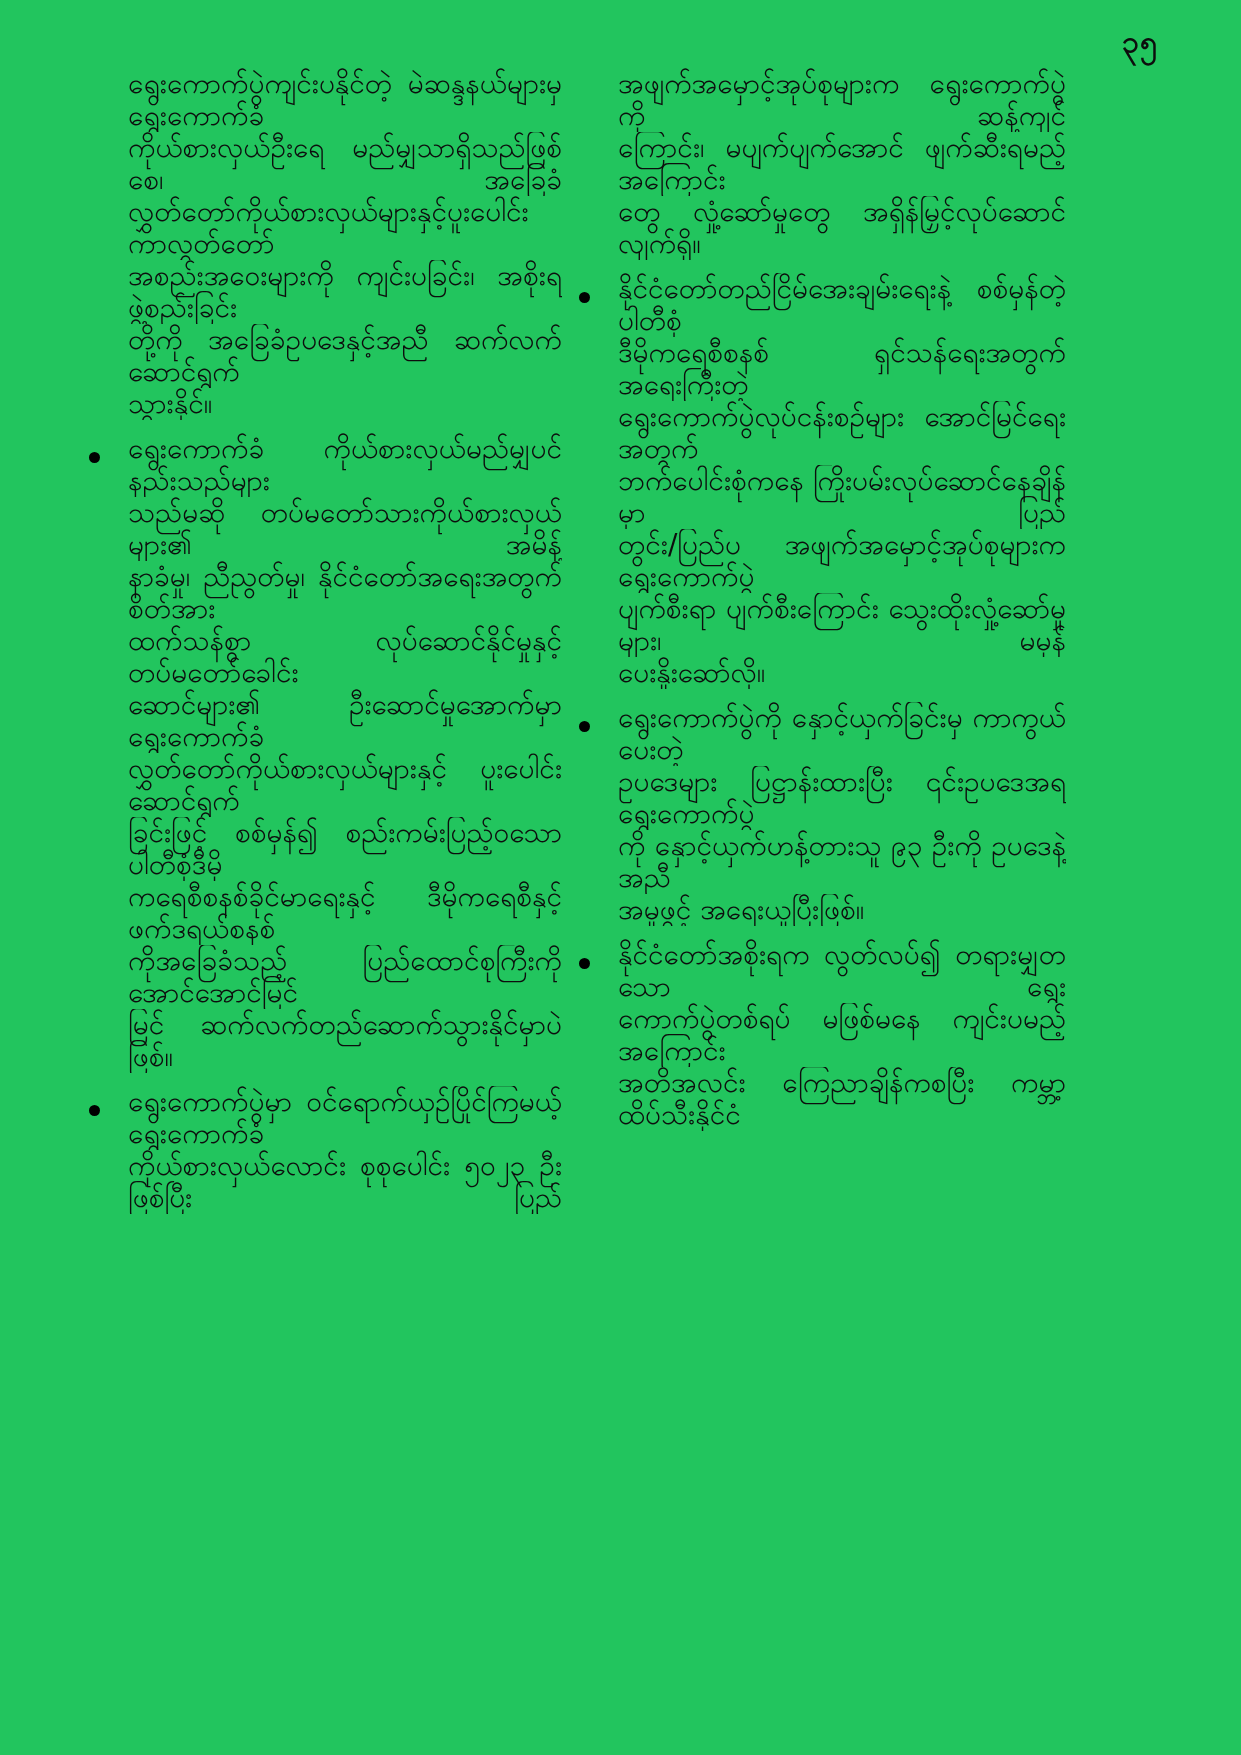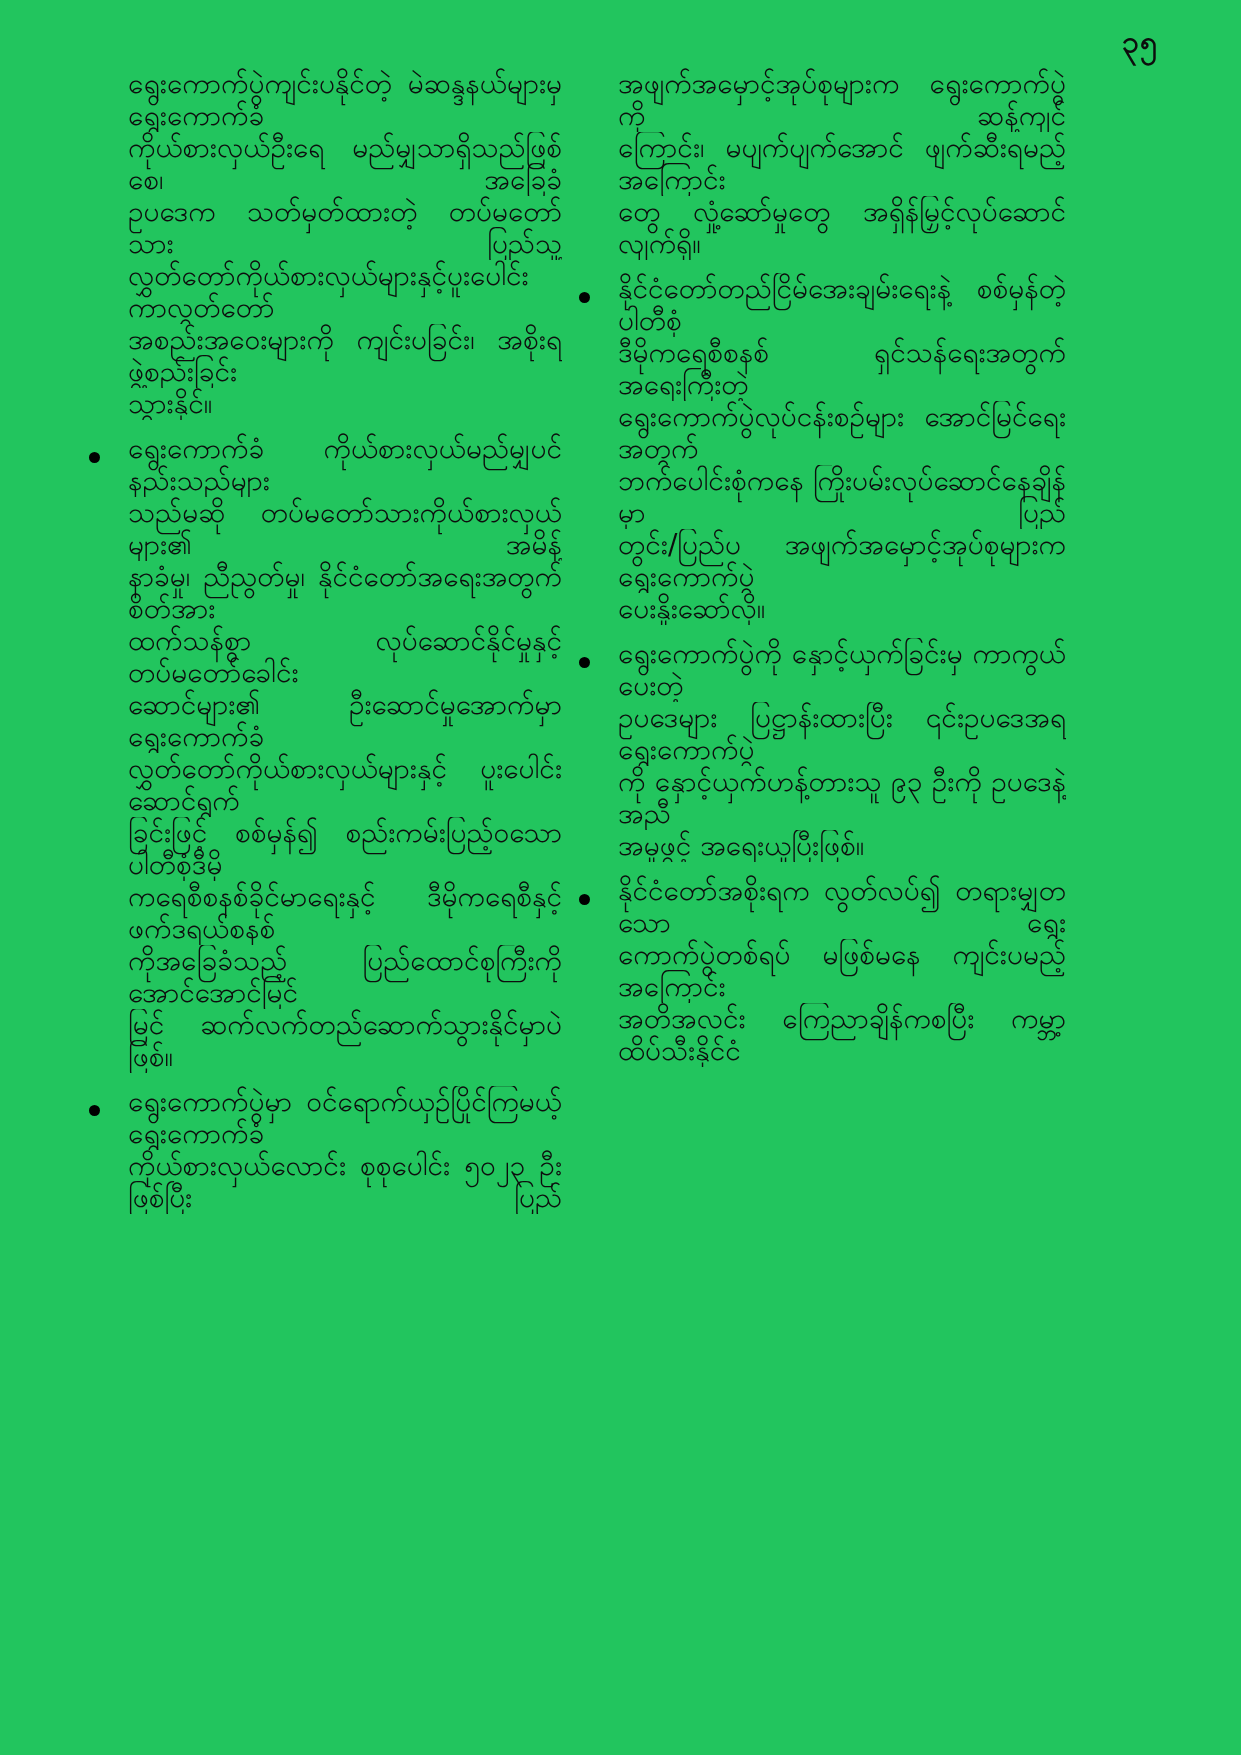--- a/index.html
+++ b/index.html
@@ -62,23 +62,23 @@
 
 <div class="page">
   <div class="page-number">၃၅</div>
 
   <div class="col col-left">
       <div class="para">
         <div class="dot-cell"></div>
         <div class="ptext">
           <div class="line">ရွေးကောက်ပွဲကျင်းပနိုင်တဲ့ မဲဆန္ဒနယ်များမှ ရွေးကောက်ခံ</div>
           <div class="line">ကိုယ်စားလှယ်ဦးရေ မည်မျှသာရှိသည်ဖြစ်စေ၊ အခြေခံ</div>
-          <div class="line">ဥပဒေက သတ်မှတ်ထားတဲ့ တပ်မတော်သား ပြည်သူ့</div>
           <div class="line">လွှတ်တော်ကိုယ်စားလှယ်များနှင့်ပူးပေါင်းကာလွှတ်တော်</div>
           <div class="line">အစည်းအဝေးများကို ကျင်းပခြင်း၊ အစိုးရ ဖွဲ့စည်းခြင်း</div>
+          <div class="line">တို့ကို အခြေခံဥပဒေနှင့်အညီ ဆက်လက်ဆောင်ရွက်</div>
           <div class="line last">သွားနိုင်။</div>
         </div>
       </div>
       <div class="para">
         <div class="dot-cell">
           <span class="dot"></span>
         </div>
         <div class="ptext">
           <div class="line">ရွေးကောက်ခံ ကိုယ်စားလှယ်မည်မျှပင် နည်းသည်များ</div>
           <div class="line">သည်မဆို တပ်မတော်သားကိုယ်စားလှယ်များ၏ အမိန့်</div>
@@ -115,20 +115,21 @@
       <div class="para">
         <div class="dot-cell">
           <span class="dot"></span>
         </div>
         <div class="ptext">
           <div class="line">နိုင်ငံတော်တည်ငြိမ်အေးချမ်းရေးနဲ့ စစ်မှန်တဲ့ ပါတီစုံ</div>
           <div class="line">ဒီမိုကရေစီစနစ် ရှင်သန်ရေးအတွက် အရေးကြီးတဲ့</div>
           <div class="line">ရွေးကောက်ပွဲလုပ်ငန်းစဉ်များ အောင်မြင်ရေးအတွက်</div>
           <div class="line">ဘက်ပေါင်းစုံကနေ ကြိုးပမ်းလုပ်ဆောင်နေချိန်မှာ ပြည်</div>
           <div class="line">တွင်း/ပြည်ပ အဖျက်အမှောင့်အုပ်စုများက ရွေးကောက်ပွဲ</div>
+          <div class="line">ပျက်စီးရာ ပျက်စီးကြောင်း သွေးထိုးလှုံ့ဆော်မှုများ၊ မမှန်</div>
           <div class="line last">ပေးနှိုးဆော်လို။</div>
         </div>
       </div>
       <div class="para">
         <div class="dot-cell">
           <span class="dot"></span>
         </div>
         <div class="ptext">
           <div class="line">ရွေးကောက်ပွဲကို နှောင့်ယှက်ခြင်းမှ ကာကွယ်ပေးတဲ့</div>
           <div class="line">ဥပဒေများ ပြဋ္ဌာန်းထားပြီး ၎င်းဥပဒေအရ ရွေးကောက်ပွဲ</div>

